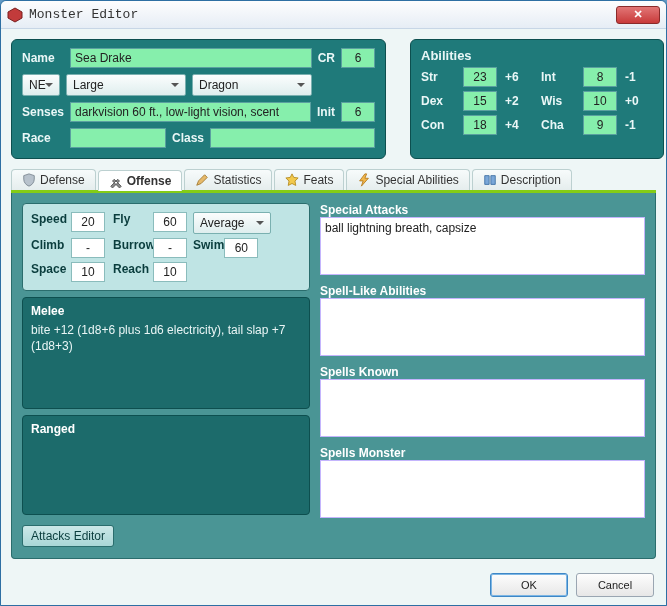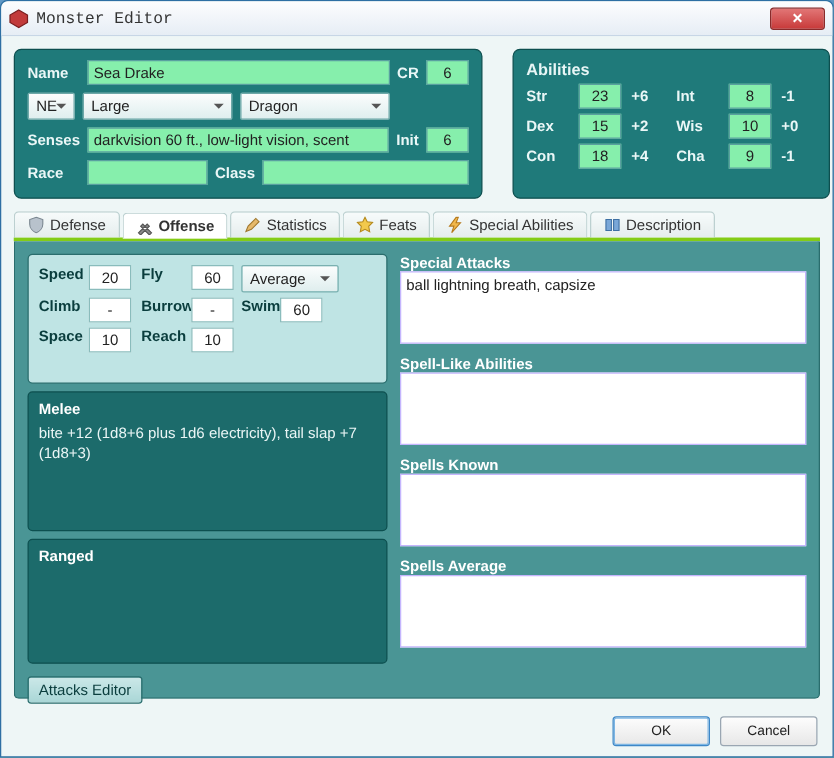--- a/index.html
+++ b/index.html
@@ -182,21 +182,21 @@
               </div>
           </div>
           <div class="srow">
             <span class="lbl" style="width:40px">Climb</span>
             <input class="smallTxt" value="-" style="">
             <span class="lbl" style="width:40px;margin-left:8px">Burrow</span>
             <input class="smallTxt" value="-" style="">
             <span class="lbl" style="margin-left:6px">Swim</span>
             <input class="smallTxt" value="60" style="">
           </div>
-          <div class="srow" style="margin-bottom:16px">
+          <div class="srow" style="margin-bottom:0">
             <span class="lbl" style="width:40px">Space</span>
             <input class="smallTxt" value="10" style="">
             <span class="lbl" style="width:40px;margin-left:8px">Reach</span>
             <input class="smallTxt" value="10" style="">
           </div>
         </div>
 
         <div class="subPanel dark" style="height:112px">
           <div class="sTitle">Melee</div>
           <div class="sBody">bite +12 (1d8+6 plus 1d6 electricity),  tail slap +7 (1d8+3)</div>
@@ -218,21 +218,21 @@
         </div>
         <div class="rSec">
           <div class="sTitle" style="color:#fff;font-weight:bold">Spell-Like Abilities</div>
           <textarea class="tarea" style="height: 58px;"></textarea>
         </div>
         <div class="rSec">
           <div class="sTitle" style="color:#fff;font-weight:bold">Spells Known</div>
           <textarea class="tarea" style="height: 58px;"></textarea>
         </div>
         <div class="rSec">
-          <div class="sTitle" style="color:#fff;font-weight:bold">Spells Average</div>
+          <div class="sTitle" style="color:#fff;font-weight:bold">Spells Monster</div>
           <textarea class="tarea" style="height: 58px;"></textarea>
         </div>
       </div>
     </div>
   </div>
 
   <div class="dlgBtns">
     <button class="winBtn primary">OK</button>
     <button class="winBtn">Cancel</button>
   </div>

